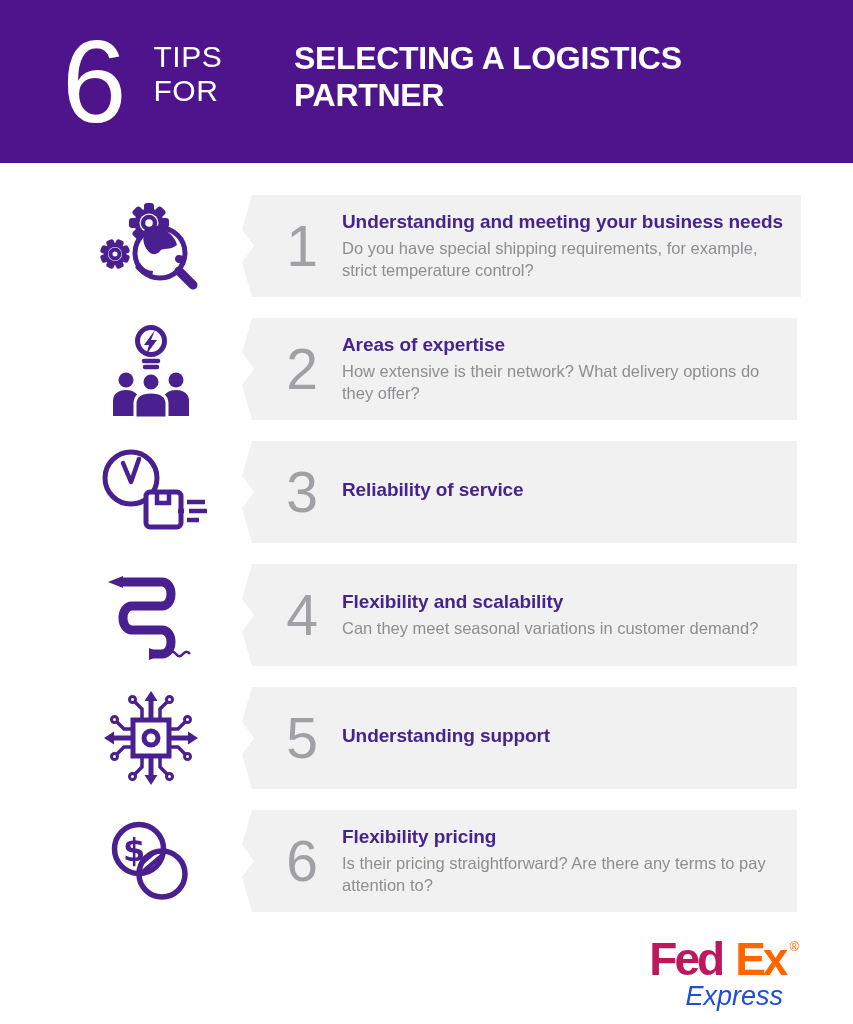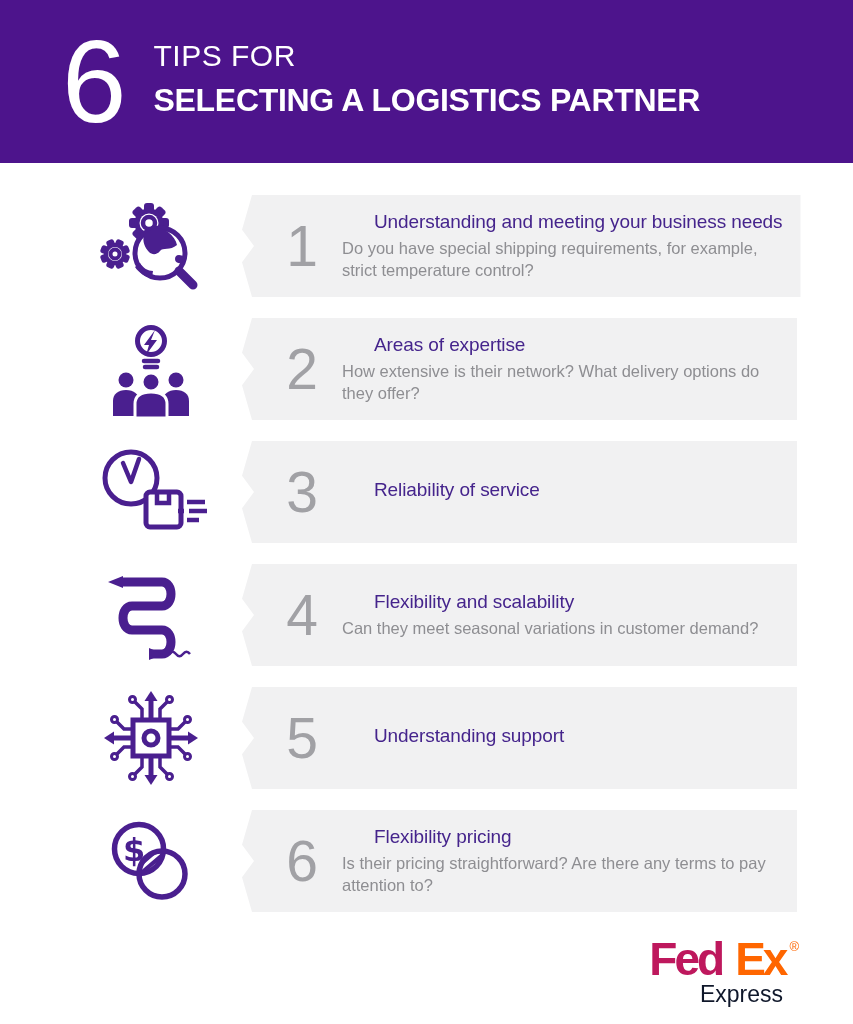--- a/index.html
+++ b/index.html
@@ -8,47 +8,47 @@
     font-family:"Liberation Sans",sans-serif;
     -webkit-font-smoothing:antialiased;overflow:hidden;
   }
   
   .header{
     height:163px;background:#4d148c;color:#fff;
     display:flex;align-items:center;
     padding:4px 20px 10px 62px;box-sizing:border-box;
   }
   .big-num{font-size:116px;font-weight:500;line-height:.82;margin-right:27px;margin-top:8px;}
-  .htext{display:flex;flex-direction:column;}
+  .htext{display:flex;flex-direction:row;}
   .htext .l1{font-size:30px;font-weight:400;letter-spacing:.5px;margin-bottom:9px;}
   .htext .l2{font-size:32px;font-weight:800;letter-spacing:-.3px;}
   
   .tips{margin-top:32px;}
   .tip{display:flex;align-items:center;height:102px;margin-bottom:21px;}
   .icon-cell{width:240px;flex:none;display:flex;justify-content:center;align-items:center;
     padding-left:62px;box-sizing:border-box;}
   svg.ticon{width:116px;height:100px;color:#4a1f8f;display:block;}
   .bar{
     flex:1;height:102px;margin-right:56px;background:#f1f1f2;
     clip-path:polygon(12px 0,100% 0,100% 100%,12px 100%,2px 66%,14px 50%,2px 34%);
     display:flex;align-items:center;padding-left:38px;box-sizing:border-box;
   }
   .num{font-size:57px;color:#a1a1a5;width:48px;flex:none;text-align:center;
     margin-right:16px;font-weight:400;line-height:1;}
   .txt{padding-right:18px;}
-  .title{font-size:19px;font-weight:400;color:#45248c;white-space:nowrap;
-    margin-bottom:5px;letter-spacing:-.1px;margin-left:32px;}
+  .title{font-size:19px;font-weight:700;color:#45248c;white-space:nowrap;
+    margin-bottom:5px;letter-spacing:-.1px;}
   .desc{font-size:16.5px;color:#8e8e92;line-height:1.32;max-width:432px;}
   
   .brand{display:flex;flex-direction:column;align-items:flex-end;margin:24px 54px 0 0;}
   .fedex{font-size:46px;font-weight:700;letter-spacing:-3px;line-height:1;white-space:nowrap;}
   .fed{color:#be185d;}
   .ex{color:#ff6600;padding-left:13px;}
   .reg{font-size:13px;color:#ff6600;vertical-align:24px;letter-spacing:0;margin-left:4px;font-weight:400;}
-  .express{font-size:23px;color:#0f172a;margin-top:-1px;padding-right:16px;font-weight:500;}
+  .express{font-size:27px;color:#1d4ed8;margin-top:-1px;padding-right:16px;font-weight:500;font-style:italic;}
 </style>
 </head>
 <body>
 
 <div>
 
   <div class="header">
     <div class="big-num">6</div>
     <div class="htext">
       <div class="l1">TIPS FOR</div>

